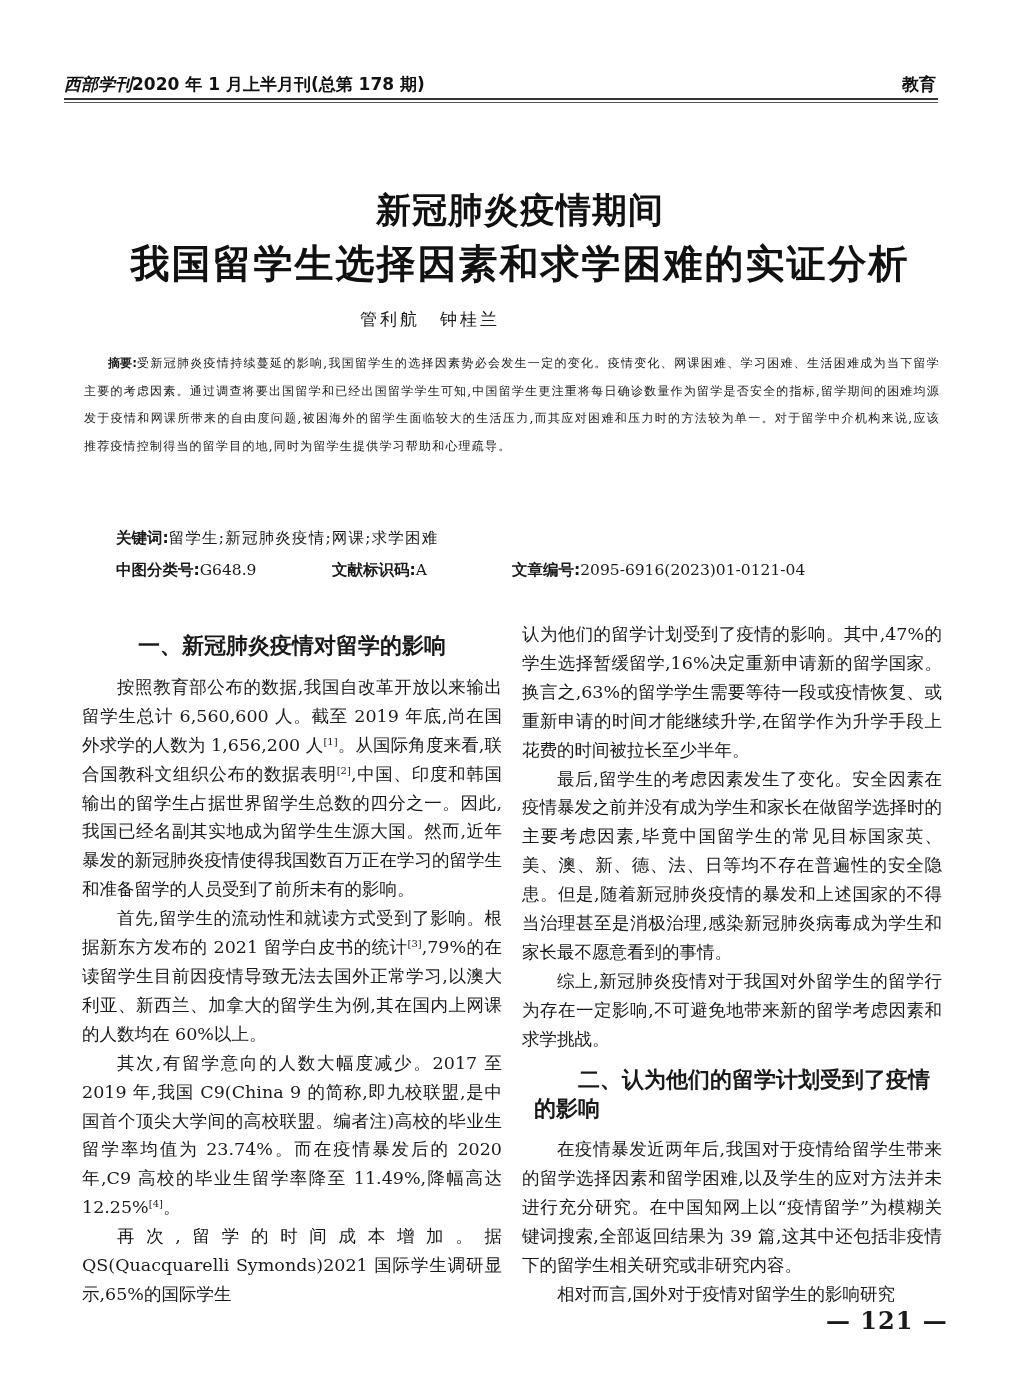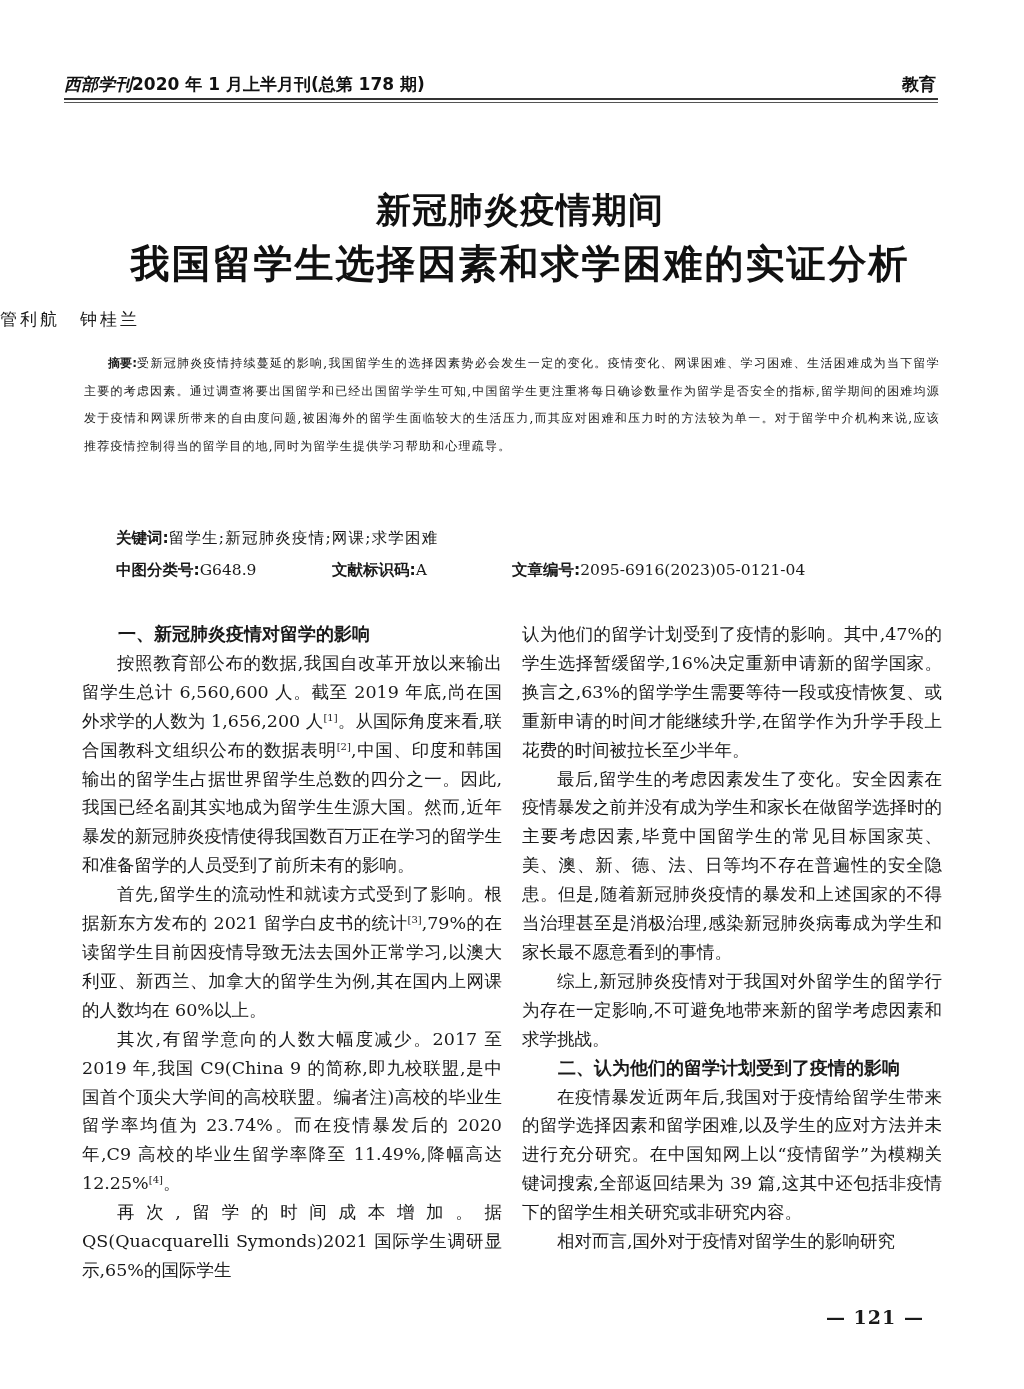--- a/index.html
+++ b/index.html
@@ -11,43 +11,43 @@
   .header .journal .logo { font-family: "DejaVu Serif", serif; font-style: italic; font-weight: bold; }
   .header .section { position: absolute; right: 4px; top: 3px; font-family: Liberation Serif, serif;
          font-weight: bold; font-size: 17px; color: #111; }
   .header-rule-1 { position: absolute; left: 64px; top: 98px; width: 874px; height: 2px; background: #333; }
   .header-rule-2 { position: absolute; left: 64px; top: 102px; width: 874px; height: 1px; background: #555; }
 
   .title { position: absolute; left: 8px; width: 1024px; text-align: center; font-family: "DejaVu Sans", sans-serif;
            font-weight: bold; color: #111; margin-top: 24px; }
   .title.l1 { top: 163px; font-size: 35px; letter-spacing: 1px; }
   .title.l2 { top: 213px; font-size: 39px; letter-spacing: 2px; }
-  .authors { position: absolute; left: 0; width: 860px; top: 308px; font-size: 17px;
+  .authors { position: absolute; left: 0; width: 860px; top: 308px; text-align: center; font-size: 17px;
              letter-spacing: 3px; font-family: "DejaVu Serif", serif; }
 
   .abstract { position: absolute; left: 84px; top: 350px; width: 856px; font-size: 12px; line-height: 27.5px;
               text-align: justify; letter-spacing: 1.2px; font-family: "DejaVu Serif", serif; }
   .abstract .label, .meta .label { font-family: "DejaVu Sans", sans-serif; font-weight: bold; letter-spacing: 0; }
   .abstract p { margin: 0; text-indent: 2em; }
   .meta { position: absolute; left: 116px; font-size: 15.5px; font-family: "DejaVu Serif", serif; }
   .meta.kw { top: 528px; letter-spacing: 1.2px; }
   .meta.cls { top: 560px; width: 760px; }
   .meta.cls span.item { display: inline-block; }
 
   .col { position: absolute; top: 620px; width: 420px; font-size: 17.5px; line-height: 28.9px;
          font-family: "DejaVu Serif", serif; }
   .col.left { left: 82px; }
   .col.right { left: 522px; }
   .col p { margin: 0; text-indent: 2em; text-align: justify; text-align-last: left; }
-  .col h2 { margin: 0; font-size: 18px; font-family: "DejaVu Sans", sans-serif; font-weight: bold;
+  .col h2 { margin: 12px; font-size: 22px; font-family: "DejaVu Sans", sans-serif; font-weight: bold;
             text-indent: 2em; line-height: 28.9px; }
   .col p.cont { text-indent: 0; }
   sup { font-size: 10px; vertical-align: 6px; line-height: 0; }
 
-  .pageno { position: absolute; left: 826px; top: 1306px; font-size: 19px; font-weight: bold;
+  .pageno { position: absolute; left: 826px; top: 1306px; font-size: 24px; font-weight: bold;
             font-family: "DejaVu Serif", serif; letter-spacing: 1px; }
 </style>
 </head>
 <body>
 
 <div class="header">
   <span class="journal"><span class="logo">西部学刊</span><span>2020 年 1 月上半月刊(总第 178 期)</span></span>
   <span class="section">教育</span>
 </div>
 <div class="header-rule-1"></div>
@@ -58,21 +58,21 @@
 <div class="authors">管利航　钟桂兰</div>
 
 <div class="abstract">
   <p><span class="label">摘要:</span><span>受新冠肺炎疫情持续蔓延的影响,我国留学生的选择因素势必会发生一定的变化。疫情变化、网课困难、学习困难、生活困难成为当下留学主要的考虑因素。通过调查将要出国留学和已经出国留学学生可知,中国留学生更注重将每日确诊数量作为留学是否安全的指标,留学期间的困难均源发于疫情和网课所带来的自由度问题,被困海外的留学生面临较大的生活压力,而其应对困难和压力时的方法较为单一。对于留学中介机构来说,应该推荐疫情控制得当的留学目的地,同时为留学生提供学习帮助和心理疏导。</span></p>
 </div>
 
 <div class="meta kw">
   <span class="label">关键词:</span><span>留学生;新冠肺炎疫情;网课;求学困难</span>
 </div>
 <div class="meta cls">
-  <span class="item" style="width:216px"><span class="label">中图分类号:</span><span>G648.9</span></span><span class="item" style="width:180px"><span class="label">文献标识码:</span><span>A</span></span><span class="item"><span class="label">文章编号:</span><span>2095-6916(2023)05-0121-04</span></span>
+  <span class="item" style="width:216px"><span class="label">中图分类号:</span><span>G648.9</span></span><span class="item" style="width:180px"><span class="label">文献标识码:</span><span>A</span></span><span class="item"><span class="label">文章编号:</span><span>2095-6916(2023)01-0121-04</span></span>
 </div>
 
 <div class="col left">
   <h2>一、新冠肺炎疫情对留学的影响</h2>
   <p><span>按照教育部公布的数据,我国自改革开放以来输出留学生总计 6,560,600 人。截至 2019 年底,尚在国外求学的人数为 1,656,200 人</span><sup>[1]</sup><span>。从国际角度来看,联合国教科文组织公布的数据表明</span><sup>[2]</sup><span>,中国、印度和韩国输出的留学生占据世界留学生总数的四分之一。因此,我国已经名副其实地成为留学生生源大国。然而,近年暴发的新冠肺炎疫情使得我国数百万正在学习的留学生和准备留学的人员受到了前所未有的影响。</span></p>
   <p><span>首先,留学生的流动性和就读方式受到了影响。根据新东方发布的 2021 留学白皮书的统计</span><sup>[3]</sup><span>,79%的在读留学生目前因疫情导致无法去国外正常学习,以澳大利亚、新西兰、加拿大的留学生为例,其在国内上网课的人数均在 60%以上。</span></p>
   <p><span>其次,有留学意向的人数大幅度减少。2017 至 2019 年,我国 C9(China 9 的简称,即九校联盟,是中国首个顶尖大学间的高校联盟。编者注)高校的毕业生留学率均值为 23.74%。而在疫情暴发后的 2020 年,C9 高校的毕业生留学率降至 11.49%,降幅高达 12.25%</span><sup>[4]</sup><span>。</span></p>
   <p>再次,留学的时间成本增加。据 QS(Quacquarelli Symonds)2021 国际学生调研显示,65%的国际学生</p>
 </div>
 

